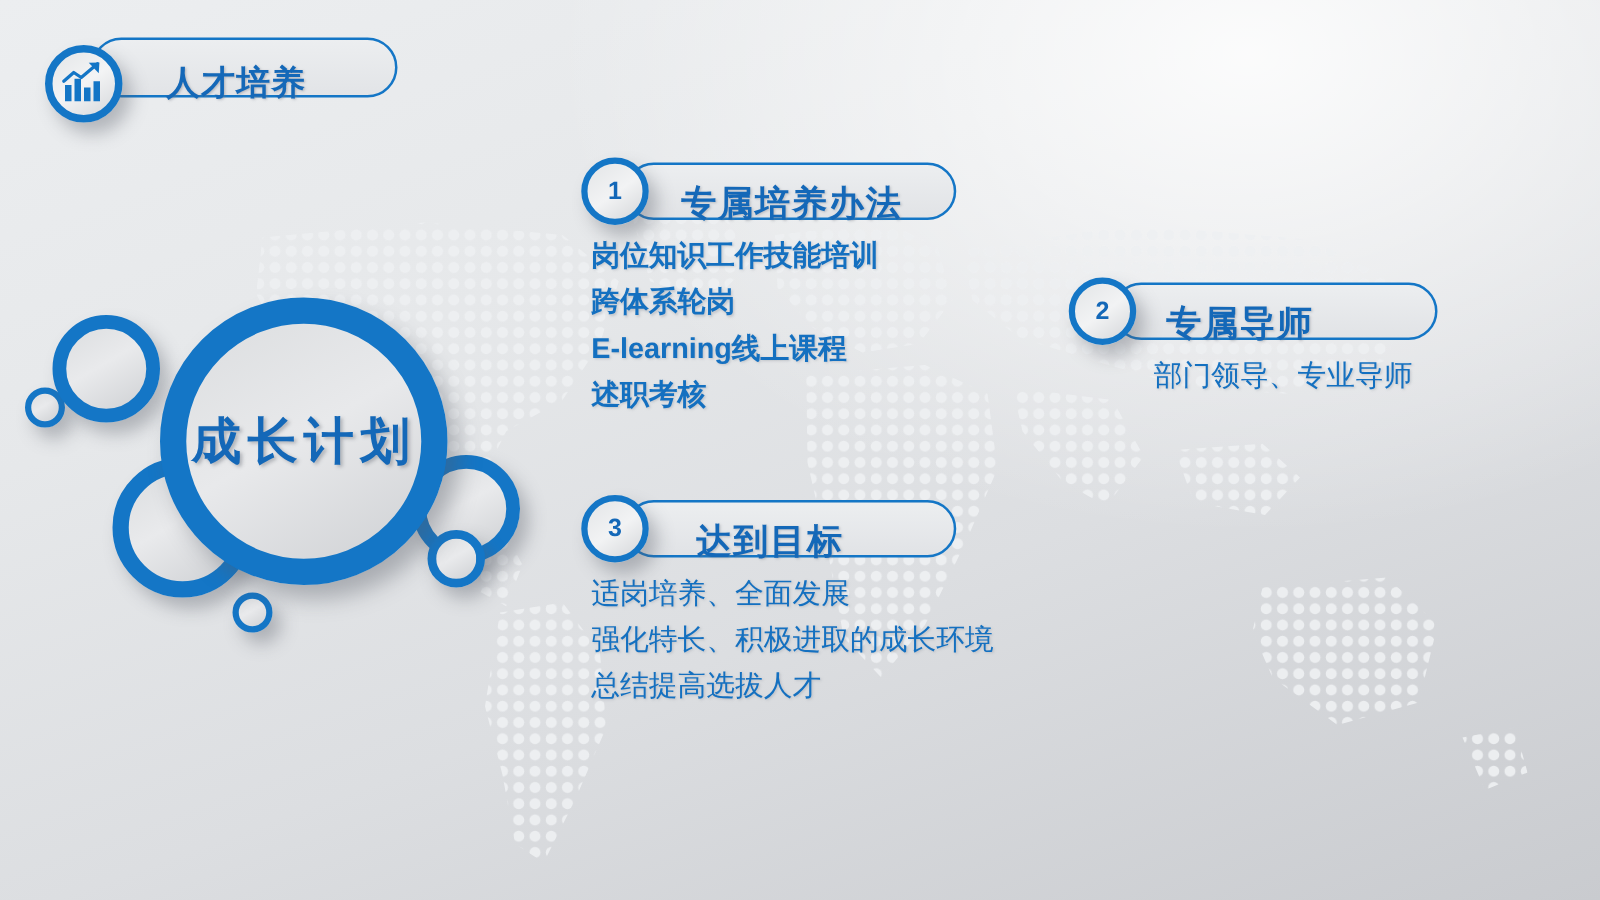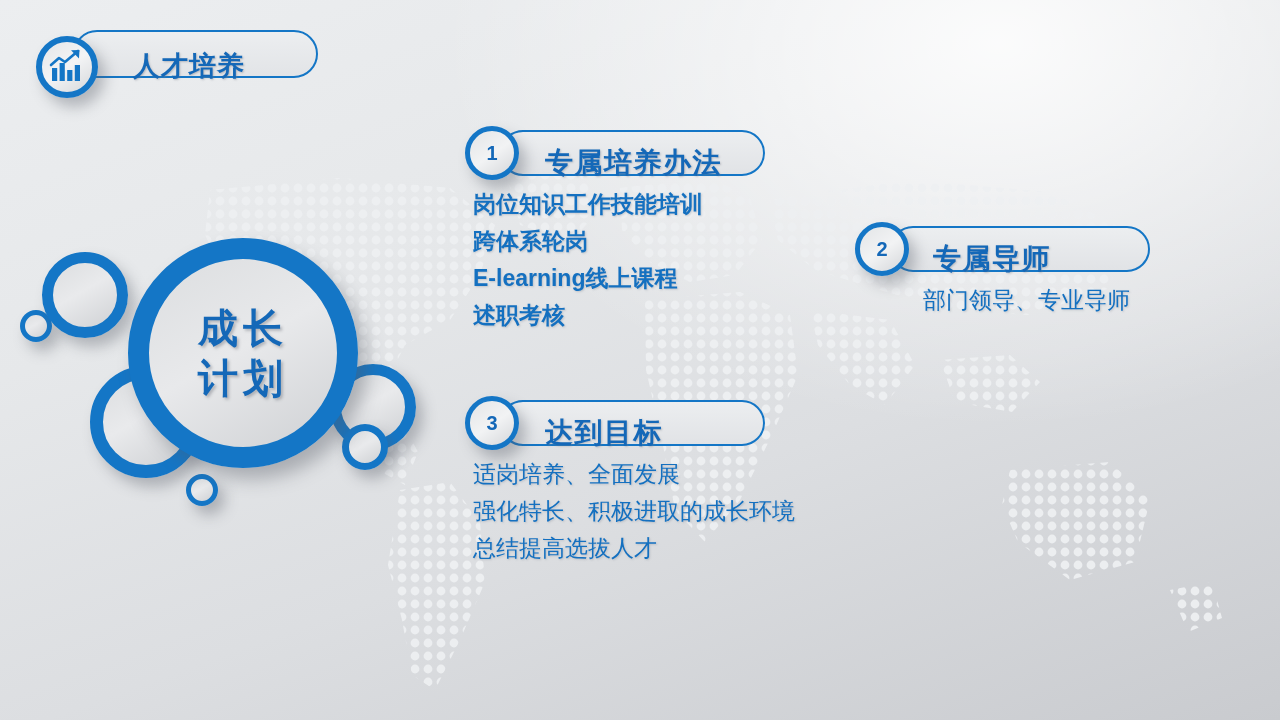--- a/index.html
+++ b/index.html
@@ -84,33 +84,34 @@
   #step1 .step-title{left:90px;}
   #step1 .step-body{left:18px;font-weight:bold;}
 
   #step2{left:845px;top:218px;}
   #step2 .step-pill{width:260px;}
   #step2 .step-title{left:88px;}
   #step2 .step-body{left:30px;margin-left:48px;}
 
   #step3{left:455px;top:392px;}
   #step3 .step-pill{width:265px;}
-  #step3 .step-title{left:90px;}
+  #step3 .step-title{left:102px;}
   #step3 .step-body{left:18px;}
 
   
   #hub-main{
     left:128px;top:238px;width:230px;height:230px;border-width:21px;z-index:6;
     background:linear-gradient(150deg,#dcdee0 0%,#e8e9eb 48%,#cfd1d4 100%);
     box-shadow:9px 11px 18px rgba(85,90,100,.40);
   }
   #hub-label{
     position:absolute;left:128px;top:238px;width:230px;height:230px;z-index:7;
-    display:flex;flex-direction:column;align-items:center;justify-content:center;
+    display:flex;align-items:center;justify-content:center;
     pointer-events:none;
+    font-family:Liberation Serif, serif;
   }
   #hub-label span{
     font-size:40px;font-weight:bold;color:#1468b8;letter-spacing:5px;
     line-height:50px;text-shadow:2px 2px 3px rgba(110,115,125,.45);
   }
   #hub-b1{left:42px;top:252px;width:86px;height:86px;border-width:11px;z-index:4;}
   #hub-b2{left:90px;top:366px;width:112px;height:112px;border-width:13px;z-index:5;}
   #hub-b3{left:330px;top:364px;width:86px;height:86px;border-width:11px;z-index:4;}
   #hub-b4{left:342px;top:424px;width:46px;height:46px;border-width:7px;z-index:5;}
   #hub-b5{left:20px;top:310px;width:32px;height:32px;border-width:5px;z-index:4;}

